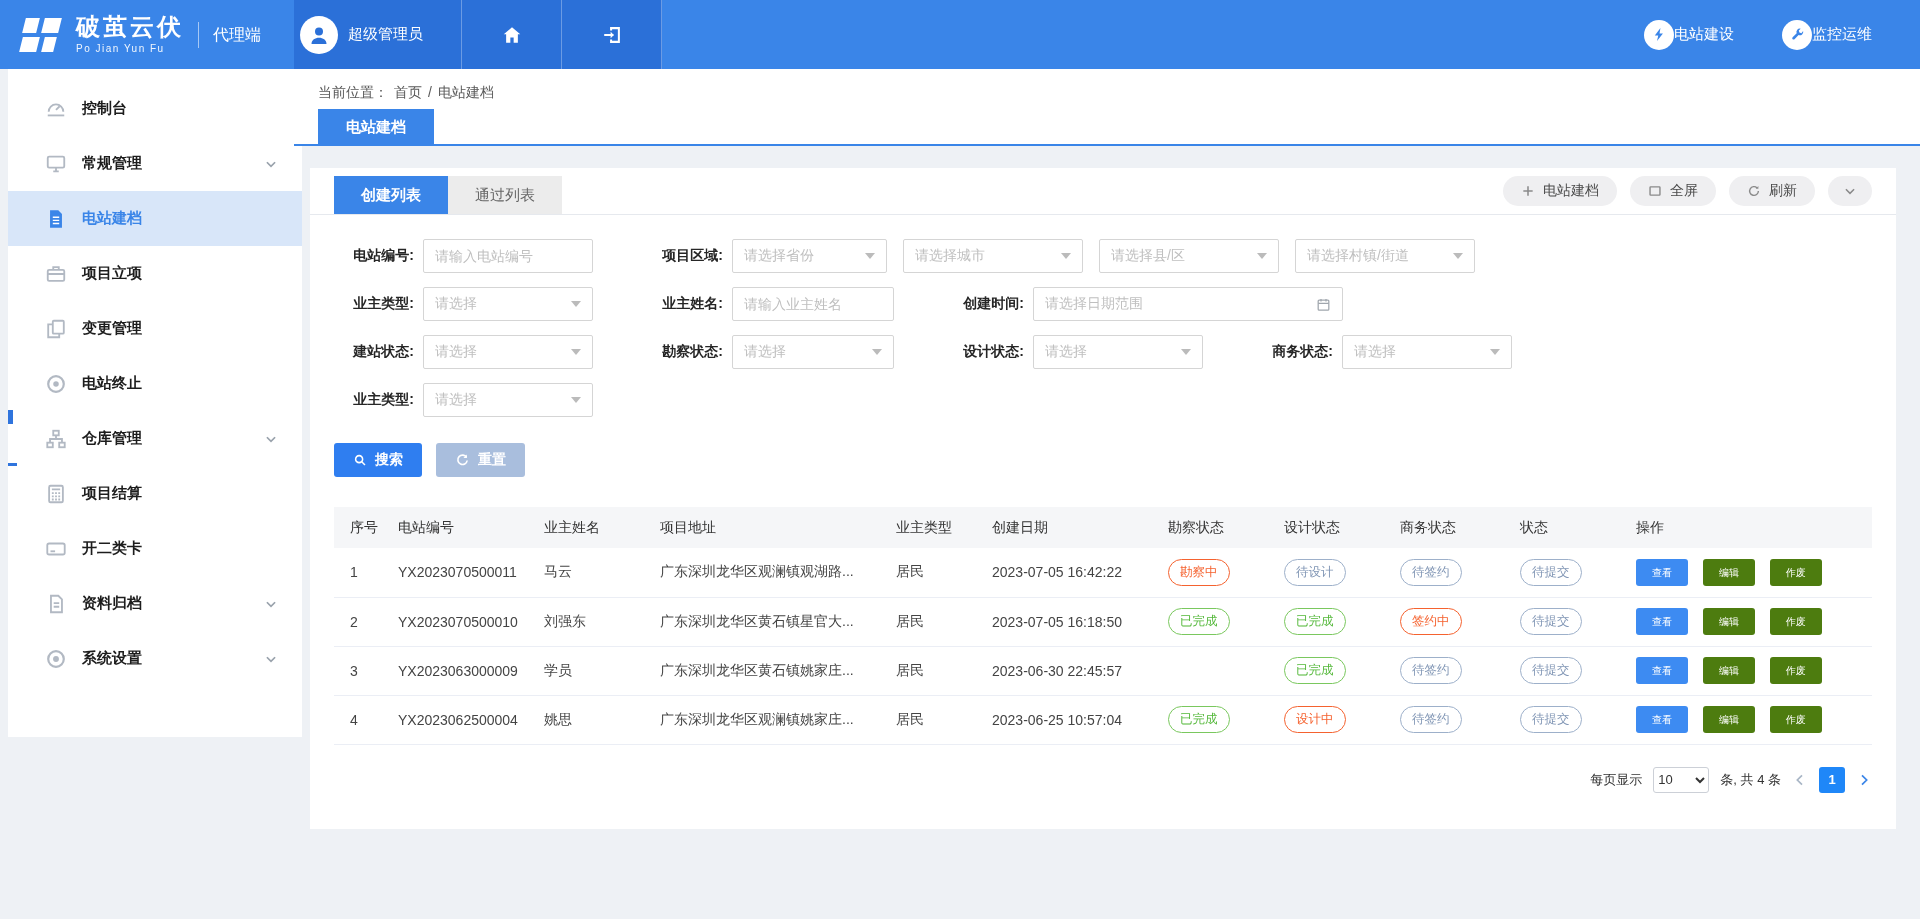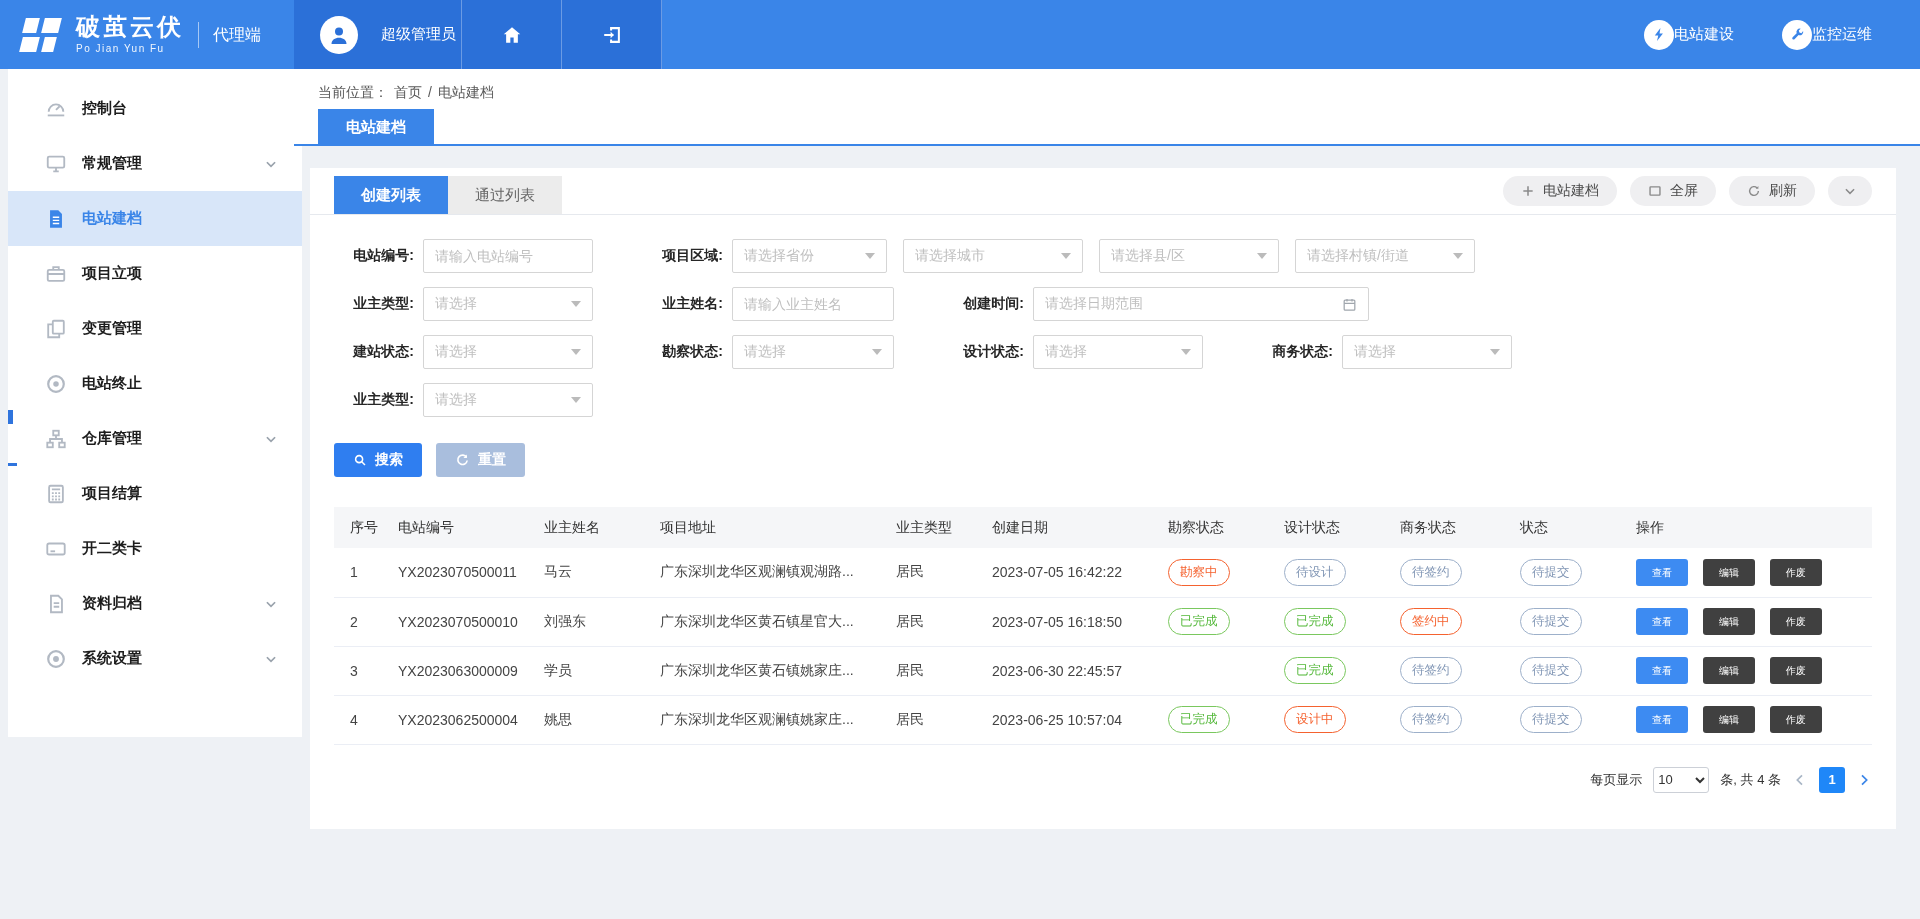--- a/index.html
+++ b/index.html
@@ -13,21 +13,21 @@
   .logo-mark { width:44px; height:38px; position:relative; margin-right:12px; flex:none; }
   .logo-mark i { position:absolute; background:#fff; transform:skewX(-14deg); }
   .logo-mark i:nth-child(1){ left:4px;  top:2px;  width:14px; height:15px; }
   .logo-mark i:nth-child(2){ left:23px; top:2px;  width:17px; height:15px; }
   .logo-mark i:nth-child(3){ left:1px;  top:21px; width:17px; height:15px; }
   .logo-mark i:nth-child(4){ left:23px; top:21px; width:12px; height:15px; }
   .logo-title { font-size:24px; font-weight:700; letter-spacing:3px; line-height:1; white-space:nowrap; }
   .logo-sub { font-size:10px; letter-spacing:1.5px; margin-top:4px; opacity:.92; white-space:nowrap; }
   .portal { margin-left:14px; padding-left:14px; border-left:1px solid rgba(255,255,255,.55); font-size:16px; height:26px; line-height:26px; align-self:center; white-space:nowrap; }
   .hdr-dark { display:flex; background:#2b70d8; }
-  .hdr-user { width:168px; display:flex; align-items:center; gap:23px; padding-left:26px; border-right:1px solid rgba(255,255,255,.3); font-size:15px; cursor:pointer; white-space:nowrap; }
+  .hdr-user { width:168px; display:flex; align-items:center; gap:10px; padding-left:6px; border-right:1px solid rgba(255,255,255,.3); font-size:15px; cursor:pointer; white-space:nowrap; }
   .avatar { width:38px; height:38px; border-radius:50%; background:#fff; display:flex; align-items:center; justify-content:center; flex:none; }
   .hdr-tab { width:100px; display:flex; align-items:center; justify-content:center; border-right:1px solid rgba(255,255,255,.3); cursor:pointer; }
   .hdr-spacer { flex:1; }
   .hdr-mod { display:flex; align-items:center; margin-right:48px; font-size:15px; cursor:pointer; white-space:nowrap; }
   .mod-ico { width:30px; height:30px; border-radius:50%; background:#fff; display:flex; align-items:center; justify-content:center; flex:none; }
 
   
   .sidebar { position:absolute; top:69px; left:8px; width:294px; height:668px; background:#fff; padding-top:12px; }
   .side-item { height:55px; display:flex; align-items:center; padding-left:37px; position:relative; cursor:pointer; color:#1d1d1d; }
   .side-icon { width:22px; height:22px; margin-right:15px; color:#b2b9c3; flex:none; }
@@ -63,42 +63,42 @@
   .frow { display:flex; align-items:center; margin-bottom:14px; }
   .flabel { min-width:80px; text-align:right; font-size:14px; font-weight:700; color:#262626; margin-right:9px; white-space:nowrap; }
   .gap { margin-left:50px; }
   .gap16 { margin-left:16px; }
   .fld { height:34px; border:1px solid #d5d5d5; border-radius:2px; background:#fff; display:flex; align-items:center; padding:0 11px; font-size:14px; }
   input.fld { color:#333; outline:none; }
   input.fld::placeholder { color:#bfbfbf; }
   .sel { justify-content:space-between; cursor:pointer; }
   .ph { color:#bfbfbf; }
   .caret { width:0; height:0; border-left:5px solid transparent; border-right:5px solid transparent; border-top:6px solid #bbb; margin-left:8px; flex:none; }
-  .w170{width:170px;} .w155{width:155px;} .w180{width:180px;} .w162{width:162px;} .w310{width:336px;justify-content:space-between;}
+  .w170{width:170px;} .w155{width:155px;} .w180{width:180px;} .w162{width:162px;} .w310{width:310px;justify-content:space-between;}
   .date .cal { margin-left:auto; color:#a0a6ad; }
 
   .btn-row { padding:12px 24px 0; display:flex; gap:14px; }
   .btn { height:34px; border:none; border-radius:3px; color:#fff; font-size:14px; font-weight:700; display:flex; align-items:center; gap:8px; padding:0 19px; cursor:pointer; font-family:inherit; }
   .btn-search { background:#2f7ef0; }
   .btn-reset { background:#a9bedd; }
 
   
   .tbl-wrap { padding:30px 24px 0; }
   table { width:100%; border-collapse:collapse; table-layout:fixed; }
   thead th { background:#f5f6f8; height:41px; font-size:14px; font-weight:400; color:#333; text-align:left; padding:0 8px; white-space:nowrap; }
   thead th:first-child { padding-left:16px; }
   tbody td { height:49px; border-bottom:1px solid #ebeef5; font-size:14px; color:#444; padding:0 8px; white-space:nowrap; overflow:hidden; }
   tbody td:first-child { padding-left:16px; }
   .badge { display:inline-block; min-width:56px; text-align:center; padding:4px 11px; border-radius:14px; font-size:12.5px; border:1px solid; background:#fff; }
   .badge.warn { color:#f5622f; border-color:#f5622f; }
   .badge.ok   { color:#54b83a; border-color:#7ac85e; }
   .badge.pend { color:#8196b5; border-color:#9db0ca; }
   .act { display:inline-block; width:52px; height:27px; line-height:27px; text-align:center; border-radius:3px; color:#fff; font-size:10px; margin-right:11px; cursor:pointer; }
   .act.view { background:#3d8bf2; }
-  .act.edit, .act.void { background:#404040; }
+  .act.edit, .act.void { background:#4d7c0f; }
 
   
   .pager { display:flex; justify-content:flex-end; align-items:center; gap:11px; padding:22px 24px 0; font-size:13px; color:#333; }
   .pg-sel { width:56px; height:26px; border:1px solid #ccd0d7; border-radius:3px; font-size:13px; color:#333; background:#fff; font-family:inherit; }
   .pg-arrow { cursor:pointer; color:#a9b6c6; }
   .pg-arrow.next { color:#3a85e8; }
   .pg-num { width:26px; height:26px; background:#1f87f8; color:#fff; border-radius:3px; text-align:center; line-height:26px; font-weight:700; cursor:pointer; }
 </style>
 </head>
 <body>

